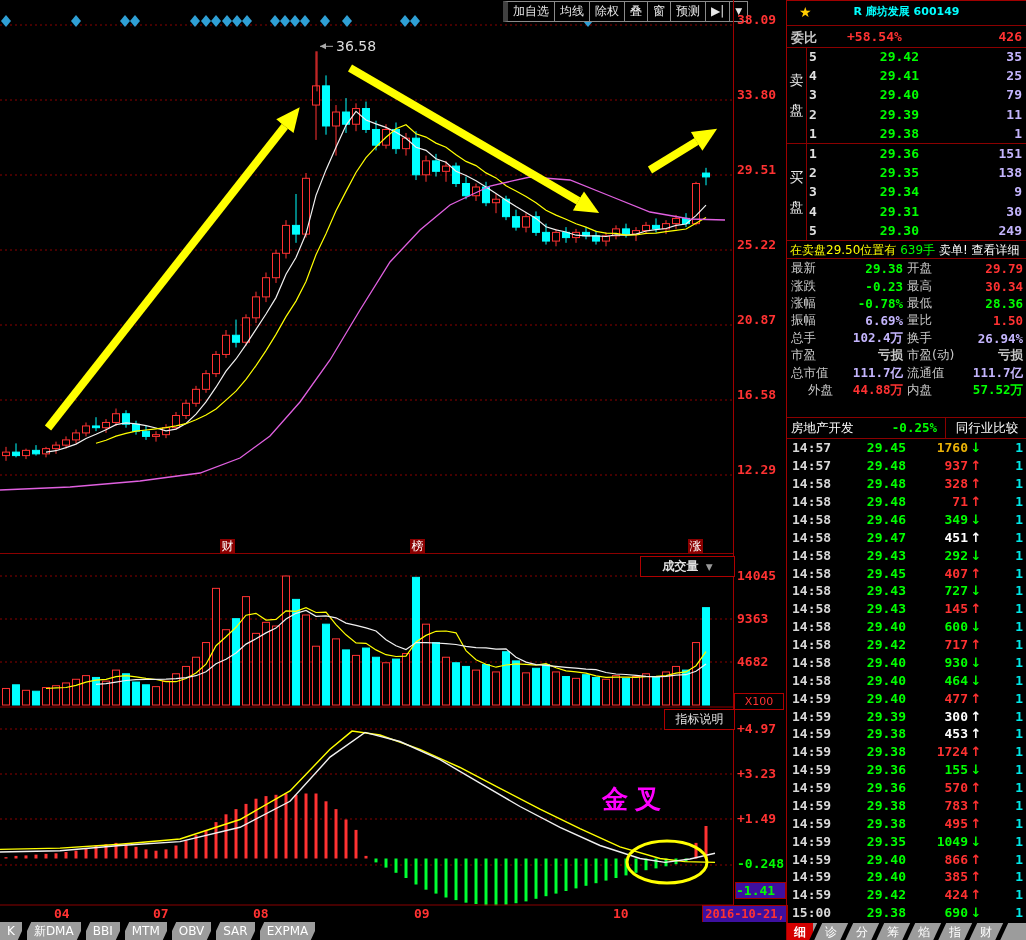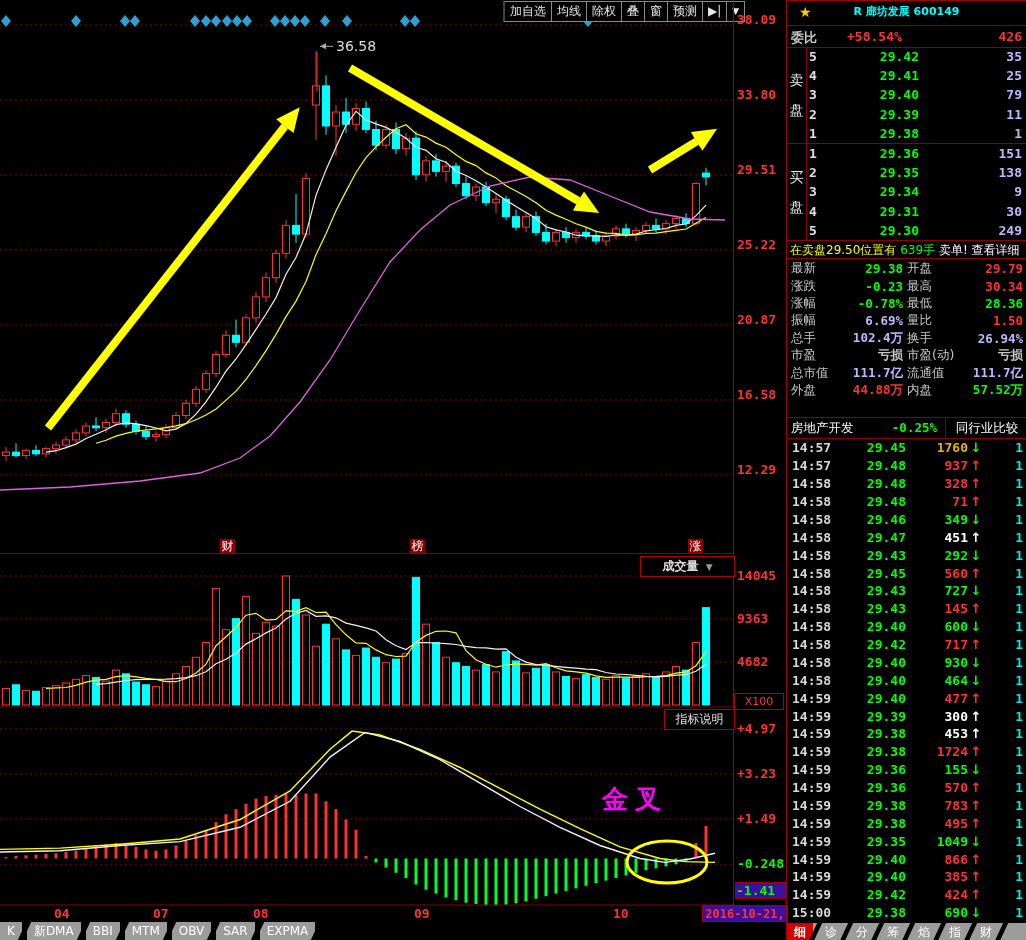--- a/index.html
+++ b/index.html
@@ -5,21 +5,21 @@
   html,body{margin:0;padding:0;background:#000;}
   #app{position:relative;width:1026px;height:940px;background:#000;overflow:hidden;
        font-family:"DejaVu Sans",sans-serif;}
   .abs{position:absolute;}
   .r{color:#ff3232}.g{color:#00ff00}.c{color:#c4b5fd}.w{color:#ffffff}.y{color:#ffff00}.gy{color:#c8c8c8}
   .num{font-family:"DejaVu Sans Mono","DejaVu Sans",monospace;font-weight:bold;}
   
   #toolbar{left:503px;top:1px;height:21px;display:flex;}
   .tb-btn{height:19px;line-height:19px;padding:0 5px;border:1px solid #8a8a8a;border-left:none;
           color:#e8e8e8;font-size:12px;background:#000;white-space:nowrap;}
-  .tb-btn:first-child{border-left:2px solid #404040;}
+  .tb-btn:first-child{border-left:5px solid #404040;}
   
   .ylab{position:absolute;left:737px;width:48px;font-size:13px;font-weight:bold;
         font-family:"DejaVu Sans Mono",monospace;}
   .vline{position:absolute;width:1px;background:#a00000;}
   .hline{position:absolute;height:1px;background:#8b0000;}
   
   .strip{position:absolute;top:539px;width:15px;height:15px;background:#8b0000;color:#fff;
          font-size:12px;line-height:15px;text-align:center;}
   
   .redbox{position:absolute;border:1px solid #b00000;background:#000;color:#e0e0e0;
@@ -607,21 +607,21 @@
           <div class="lab" style="width: 62px; padding-left: 4px; white-space: nowrap;">市盈(动)</div>
           <div class="num gy" style="width: 66px; text-align: right; white-space: nowrap; flex: 1 1 0%; padding-right: 3px;">亏损</div>
         </div>
         <div class="inforow">
           <div class="lab" style="width: 42px; padding-left: 4px; white-space: nowrap;">总市值</div>
           <div class="num c" style="width: 70px; text-align: right; white-space: nowrap; flex: 0 0 auto; padding-right: 0px;">111.7亿</div>
           <div class="lab" style="width: 62px; padding-left: 4px; white-space: nowrap;">流通值</div>
           <div class="num c" style="width: 66px; text-align: right; white-space: nowrap; flex: 1 1 0%; padding-right: 3px;">111.7亿</div>
         </div>
         <div class="inforow">
-          <div class="lab" style="width: 42px; padding-left: 4px; white-space: nowrap;">外盘</div>
+          <div class="lab" style="width: 42px; padding-left: 4px; white-space: nowrap; text-align: right;">外盘</div>
           <div class="num r" style="width: 70px; text-align: right; white-space: nowrap; flex: 0 0 auto; padding-right: 0px;">44.88万</div>
           <div class="lab" style="width: 62px; padding-left: 4px; white-space: nowrap;">内盘</div>
           <div class="num g" style="width: 66px; text-align: right; white-space: nowrap; flex: 1 1 0%; padding-right: 3px;">57.52万</div>
         </div>
       </div>
 
     <div class="abs" style="left:0;top:417px;width:239px;height:20px;border-bottom:1px solid #8b0000;font-size:12.5px;line-height:20px;">
       <span class="w abs" style="left:4px;">房地产开发</span>
       <span class="g num abs" style="left:100px;width:50px;text-align:right;">-0.25%</span>
       <span class="abs" style="left:158px;top:0;width:1px;height:20px;background:#8b0000;"></span>
@@ -674,21 +674,21 @@
         <div class="tickrow">
           <div class="tick-time num">14:58</div>
           <div class="tick-price num">29.43</div>
           <div class="tick-vol num" style="color: rgb(0, 255, 0);">292</div>
           <div class="tick-arrow" style="color: rgb(0, 255, 0);">↓</div>
           <div class="tick-tail num">1</div>
         </div>
         <div class="tickrow">
           <div class="tick-time num">14:58</div>
           <div class="tick-price num">29.45</div>
-          <div class="tick-vol num" style="color: rgb(255, 50, 50);">560</div>
+          <div class="tick-vol num" style="color: rgb(255, 50, 50);">407</div>
           <div class="tick-arrow" style="color: rgb(255, 50, 50);">↑</div>
           <div class="tick-tail num">1</div>
         </div>
         <div class="tickrow">
           <div class="tick-time num">14:58</div>
           <div class="tick-price num">29.43</div>
           <div class="tick-vol num" style="color: rgb(0, 255, 0);">727</div>
           <div class="tick-arrow" style="color: rgb(0, 255, 0);">↓</div>
           <div class="tick-tail num">1</div>
         </div>

